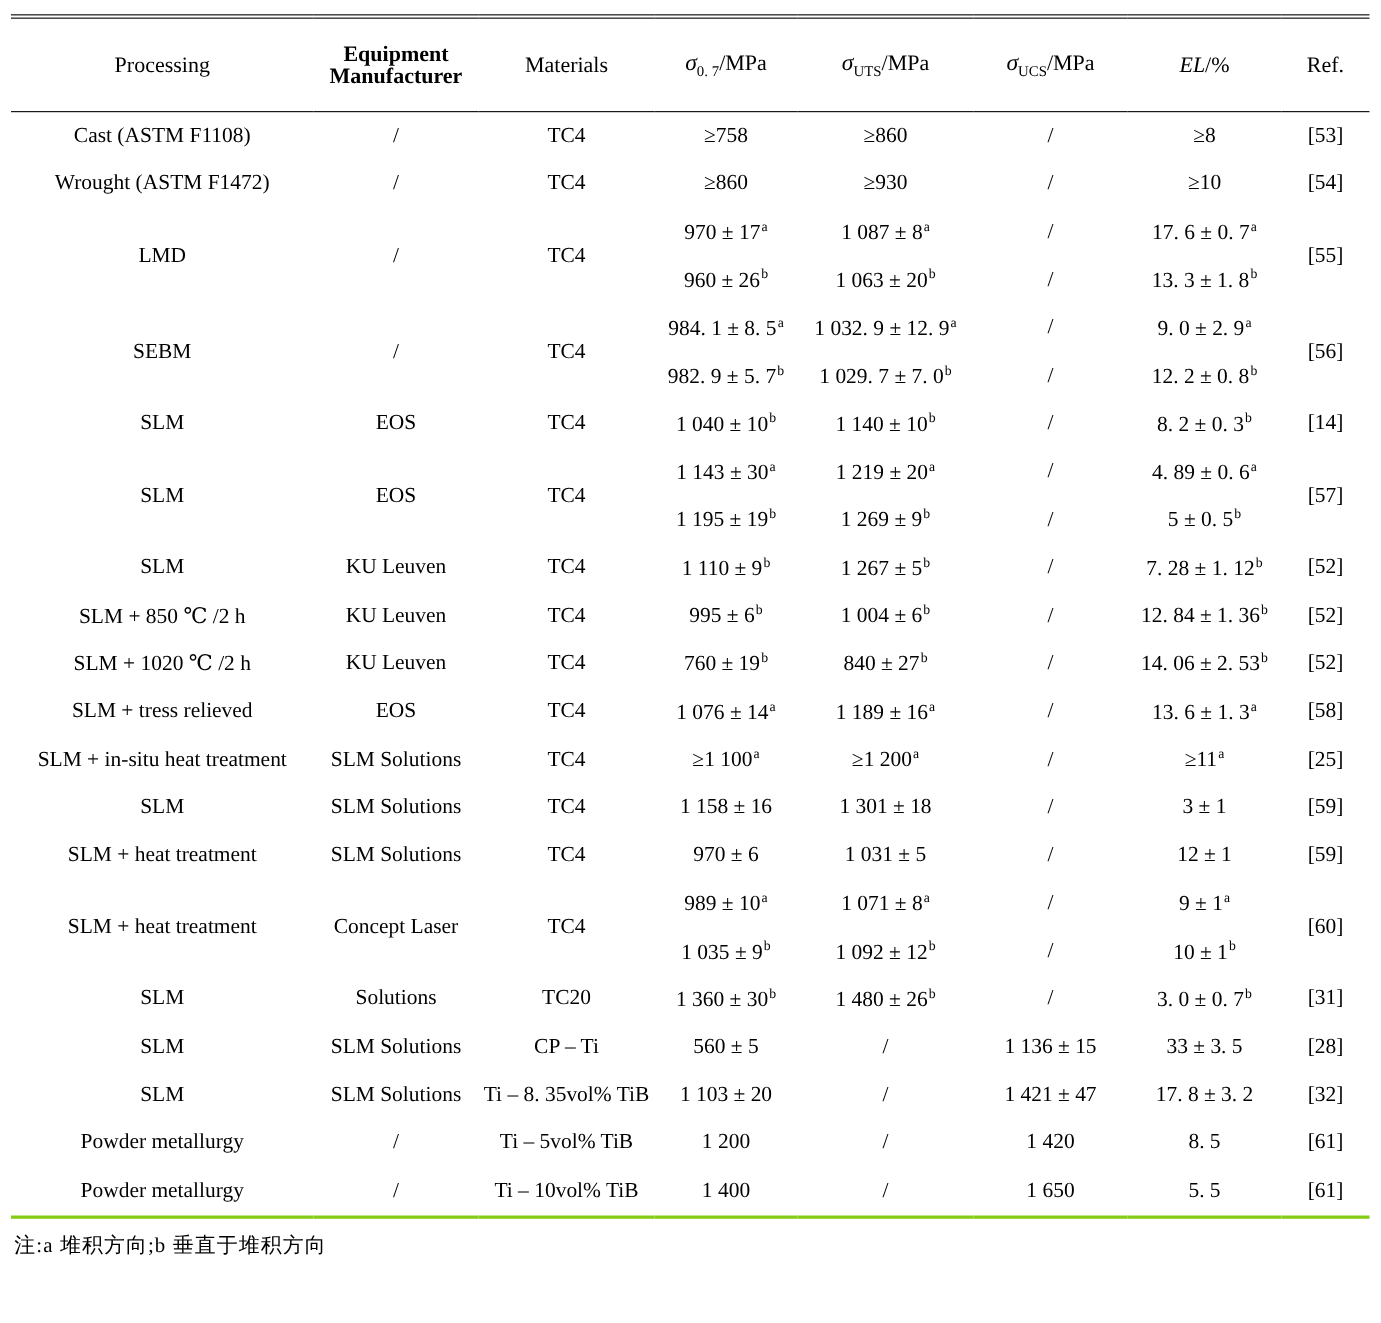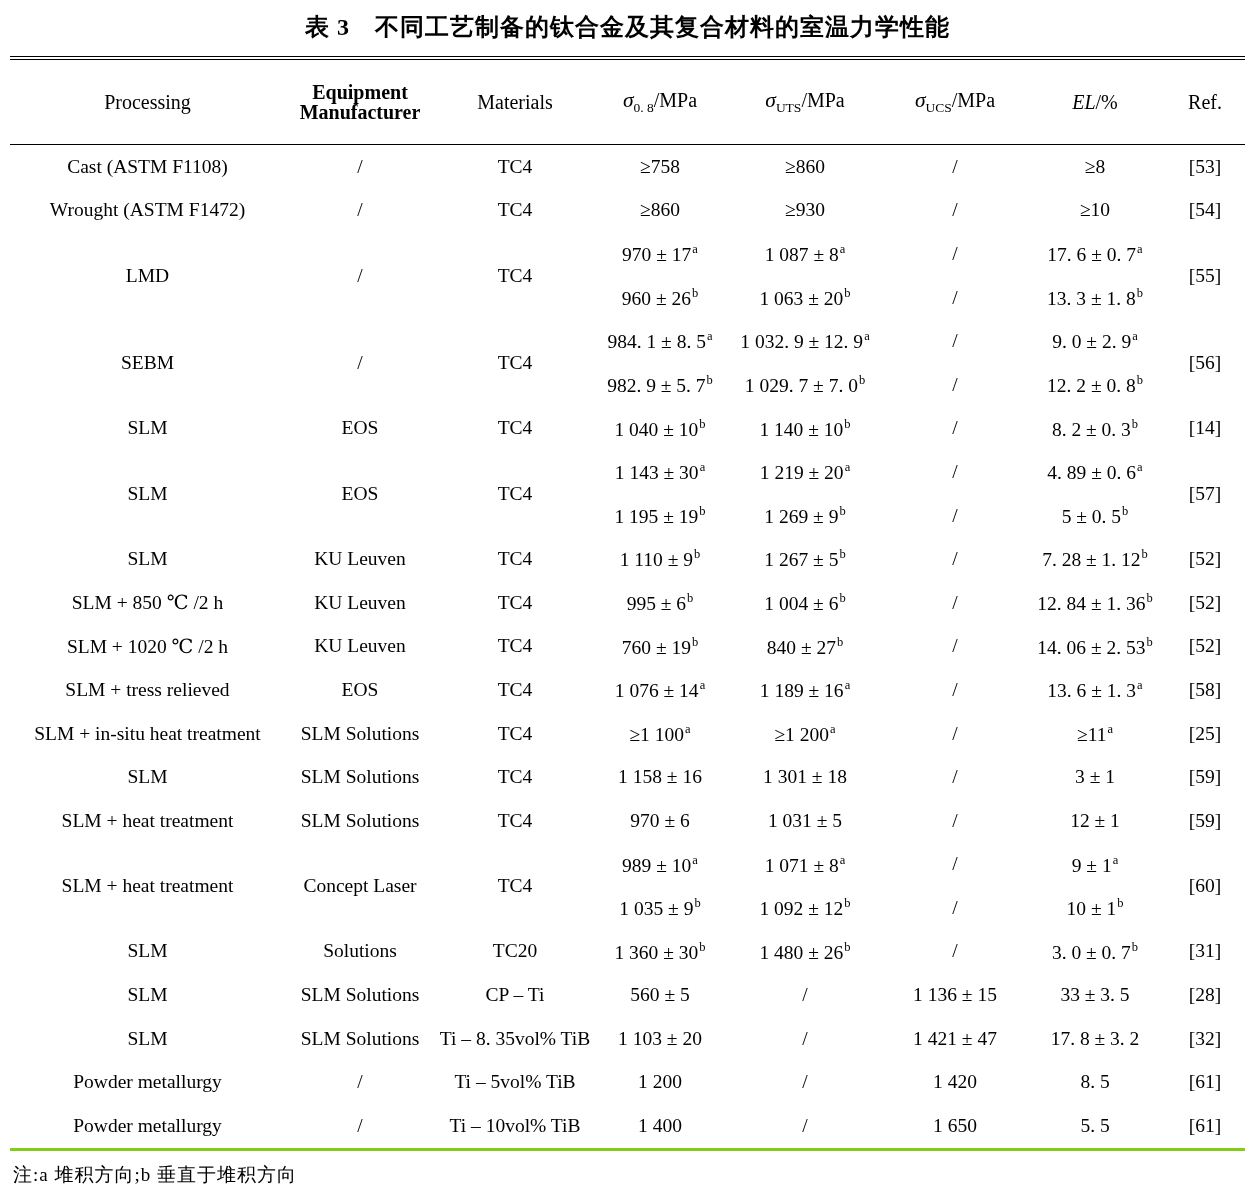--- a/index.html
+++ b/index.html
@@ -36,21 +36,20 @@
   sup{font-size:12.5px;margin-left:1px;}
   .footnote{
     margin:11px 0 0 13px;font-size:19px;letter-spacing:1px;
   }
 </style>
 </head>
 <body>
 
 <div class="page">
 
-  <div class="title-zh">表 3 不同工艺制备的钛合金及其复合材料的室温力学性能</div>
 
   <table class="props">
     <colgroup>
       <col style="width:275px">
         <col style="width:150px">
         <col style="width:160px">
       <col style="width:130px">
         <col style="width:160px">
         <col style="width:140px">
       <col style="width:140px">
@@ -62,21 +61,21 @@
           <span>Processing</span>
         </th>
         <th>
           <div class="hline">Equipment</div>
           <div class="hline">Manufacturer</div>
         </th>
         <th>
           <span>Materials</span>
         </th>
         <th>
-          <span class="it sigma">σ</span><sub>0. 8</sub><span>/MPa</span>
+          <span class="it sigma">σ</span><sub>0. 7</sub><span>/MPa</span>
         </th>
         <th>
           <span class="it sigma">σ</span><sub>UTS</sub><span>/MPa</span>
         </th>
         <th>
           <span class="it sigma">σ</span><sub>UCS</sub><span>/MPa</span>
         </th>
         <th>
           <span class="it">EL</span><span>/%</span>
         </th>

